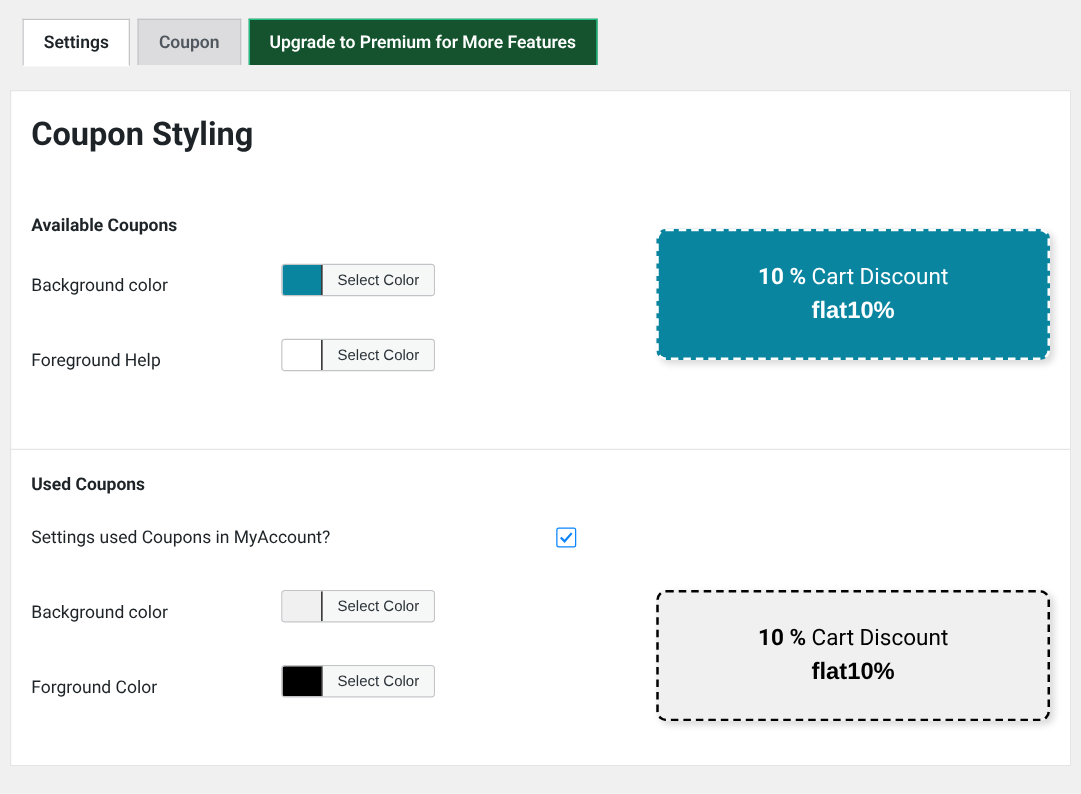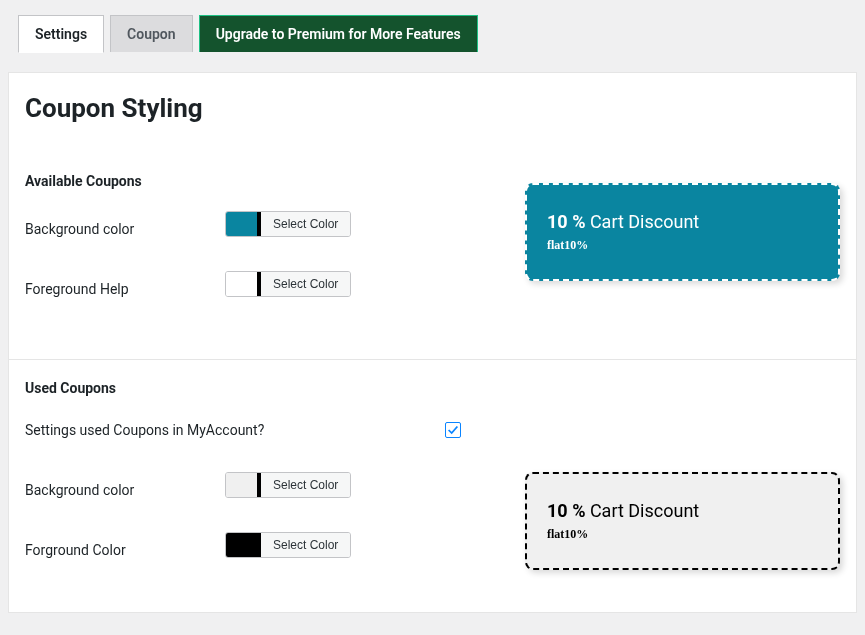--- a/index.html
+++ b/index.html
@@ -80,21 +80,21 @@
       width: 32px;
       border-right: 1px solid #c3c4c7;
     }
     .color-button {
       background: #f6f7f7;
       border: none;
       padding: 0 12px;
       font-size: 12px;
       color: #2c3338;
       cursor: pointer;
-      border-left: 4px solid #000000;
+      border-left: 1px solid #000000;
       margin-left: -1px;
     }
     .checkbox {
       width: 16px;
       height: 16px;
       border: 1px solid #0a84ff;
       border-radius: 2px;
       background: #fff;
       position: relative;
       cursor: pointer;
@@ -120,43 +120,43 @@
       flex: 0 0 460px;
     }
     .right-col {
       flex: 1;
       padding-top: 30px;
     }
     .coupon-preview {
       border: 2px dashed;
       border-radius: 8px;
       padding: 26px 20px;
-      text-align: left;
+      text-align: center;
       box-shadow: 3px 3px 6px rgba(0,0,0,0.15);
     }
     .coupon-preview.available {
       background: #0a85a0;
       border-color: #fff;
       color: #fff;
     }
     .coupon-preview.used {
       background: #f0f0f0;
       border-color: #000;
       color: #000;
     }
     .coupon-line1 {
       font-size: 18px;
       margin-bottom: 6px;
     }
     .coupon-percent {
       font-weight: 700;
     }
     .coupon-line2 {
-      font-family: Liberation Serif, serif;
-      font-size: 12px;
+      font-family: Liberation Sans, sans-serif;
+      font-size: 19px;
       font-weight: 600;
     }
   </style>
 </head>
 <body>
 
 <div class="tabs">
   <div class="tab active">Settings</div>
   <div class="tab">Coupon</div>
   <div class="tab premium">Upgrade to Premium for More Features</div>

